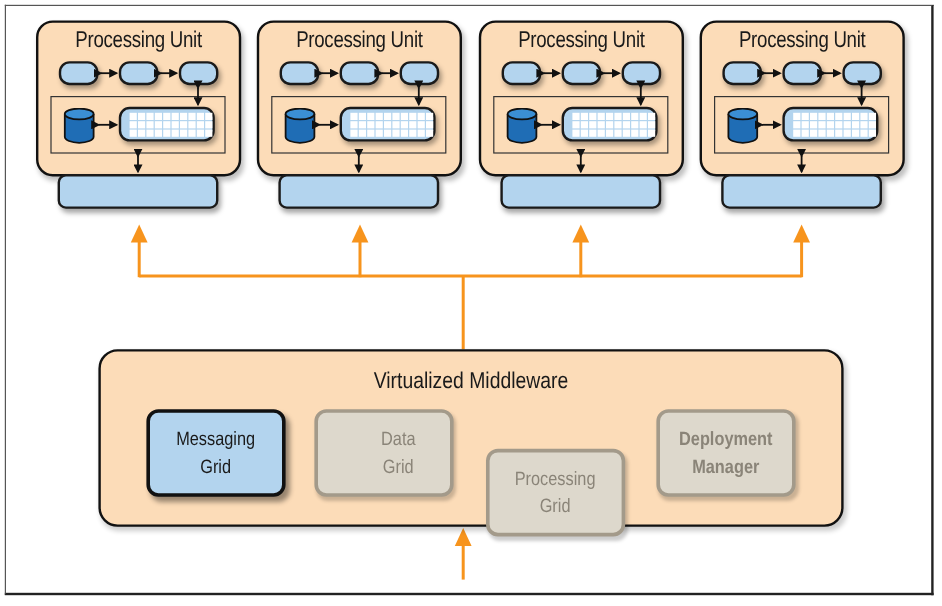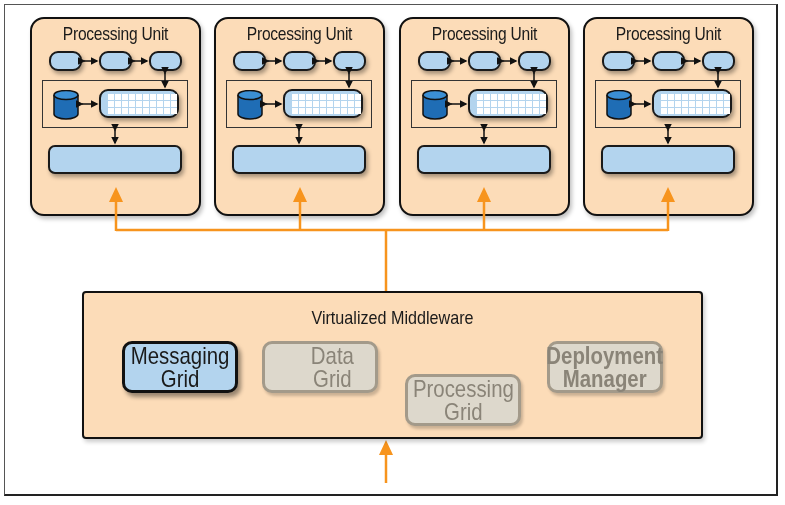--- a/index.html
+++ b/index.html
@@ -1,30 +1,30 @@
 <!DOCTYPE html>
 <html><head>
 <meta charset="utf-8">
 <style>
   html,body{margin:0;padding:0;background:#fff;}
   body{width:785px;height:505px;position:relative;overflow:hidden;font-family:"Liberation Sans",sans-serif;}
   .frame{position:absolute;left:4px;top:4px;width:774px;height:492px;border:1.5px solid #555;border-bottom:2px solid #222;border-right:2px solid #222;box-sizing:border-box;}
-  .unit{position:absolute;top:17px;width:171px;height:199px;background:#fcdcb8;border:2.5px solid #111;border-radius:14px;box-sizing:border-box;box-shadow:2px 3px 4px rgba(0,0,0,0.25);}
+  .unit{position:absolute;top:17px;width:171px;height:130px;background:#fcdcb8;border:2.5px solid #111;border-radius:14px;box-sizing:border-box;box-shadow:2px 3px 4px rgba(0,0,0,0.25);}
   .unit-title{position:absolute;left:0;right:0;top:4px;text-align:center;font-family:"Liberation Sans",sans-serif;font-size:19px;color:#1a1a1a;transform:scaleX(0.82);letter-spacing:-0.3px;}
   .pill{position:absolute;top:32px;width:33px;height:20px;background:#b3d4ee;border:2px solid #1a1a1a;border-radius:9px;box-sizing:border-box;box-shadow:2px 3px 4px rgba(0,0,0,0.35);}
   .inner-box{position:absolute;left:10px;top:61px;width:146px;height:48px;border:1.5px solid #333;box-sizing:border-box;}
   .bottom-bar{position:absolute;left:16px;top:126px;width:134px;height:29px;background:#b3d4ee;border:2px solid #1a1a1a;border-radius:7px;box-sizing:border-box;box-shadow:2px 3px 4px rgba(0,0,0,0.35);}
   .grid-box{position:absolute;left:67px;top:70px;width:80px;height:29px;background:#b3d4ee;border:2px solid #1a1a1a;border-radius:9px;box-sizing:border-box;box-shadow:2px 3px 4px rgba(0,0,0,0.35);}
   .grid-cells{position:absolute;left:7px;top:3px;display:grid;grid-template-columns:repeat(10,6px);grid-template-rows:repeat(3,6px);gap:1px;}
   .grid-cells span{background:#fff;display:block;}
   .cyl{position:absolute;left:20px;top:71px;}
   svg.abs{position:absolute;left:0;top:0;overflow:visible;}
-  .mw{position:absolute;left:82px;top:291px;width:621px;height:148px;background:#fcdcb8;border:2.5px solid #111;border-radius:4px;box-sizing:border-box;box-shadow:2px 3px 4px rgba(0,0,0,0.2);}
+  .mw{position:absolute;left:82px;top:291px;width:621px;height:148px;background:#fcdcb8;border:2.5px solid #111;border-radius:16px;box-sizing:border-box;box-shadow:2px 3px 4px rgba(0,0,0,0.2);}
   .mw-title{position:absolute;left:0;right:0;top:14px;text-align:center;font-size:19px;color:#1a1a1a;transform:scaleX(0.85);}
-  .comp{position:absolute;top:48px;width:116px;height:52px;border-radius:10px;box-sizing:border-box;display:flex;align-items:center;justify-content:center;text-align:center;font-size:24px;line-height:23px;}
+  .comp{position:absolute;top:48px;width:116px;height:73px;border-radius:10px;box-sizing:border-box;display:flex;align-items:center;justify-content:center;text-align:center;font-size:16px;line-height:23px;}
   .comp span{display:block;transform:scaleX(0.85);}
   .comp.active{background:#b3d4ee;border:3px solid #111;color:#1a1a1a;box-shadow:3px 4px 4px rgba(0,0,0,0.4);}
   .comp.inactive{background:#ddd8cc;border:3px solid #a39a8a;color:#8a8478;box-shadow:2px 3px 3px rgba(0,0,0,0.2);}
 </style>
 </head>
 <body>
 
 <div class="frame"></div>
 
 <div id="units">

